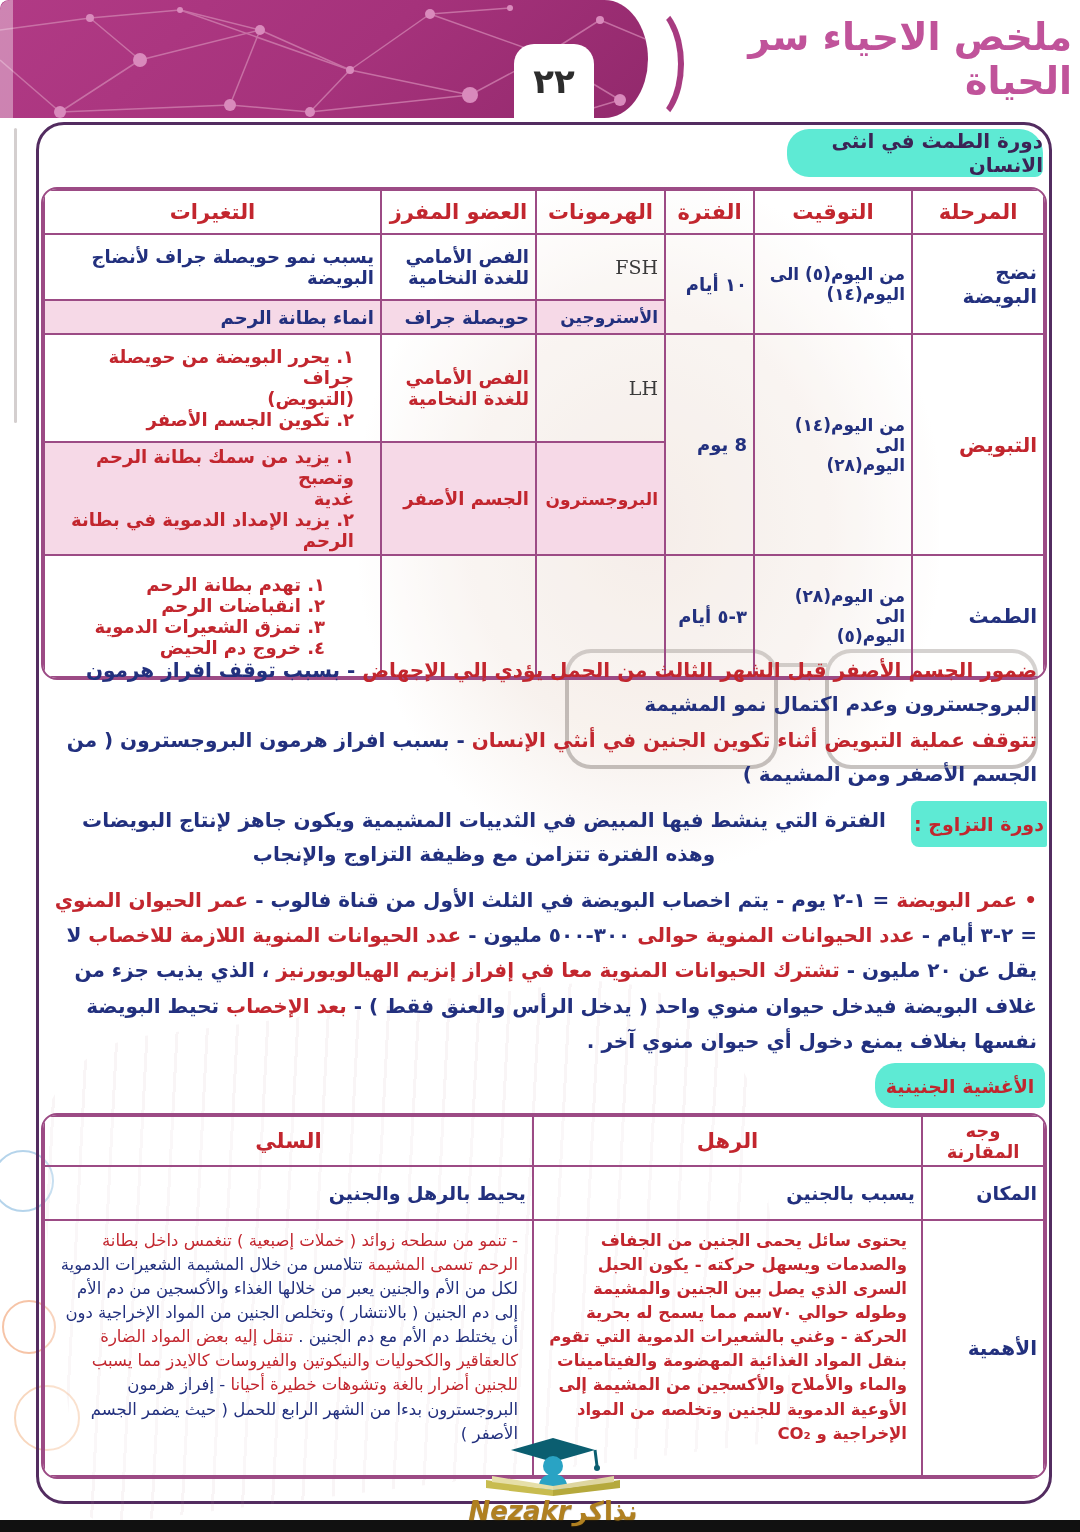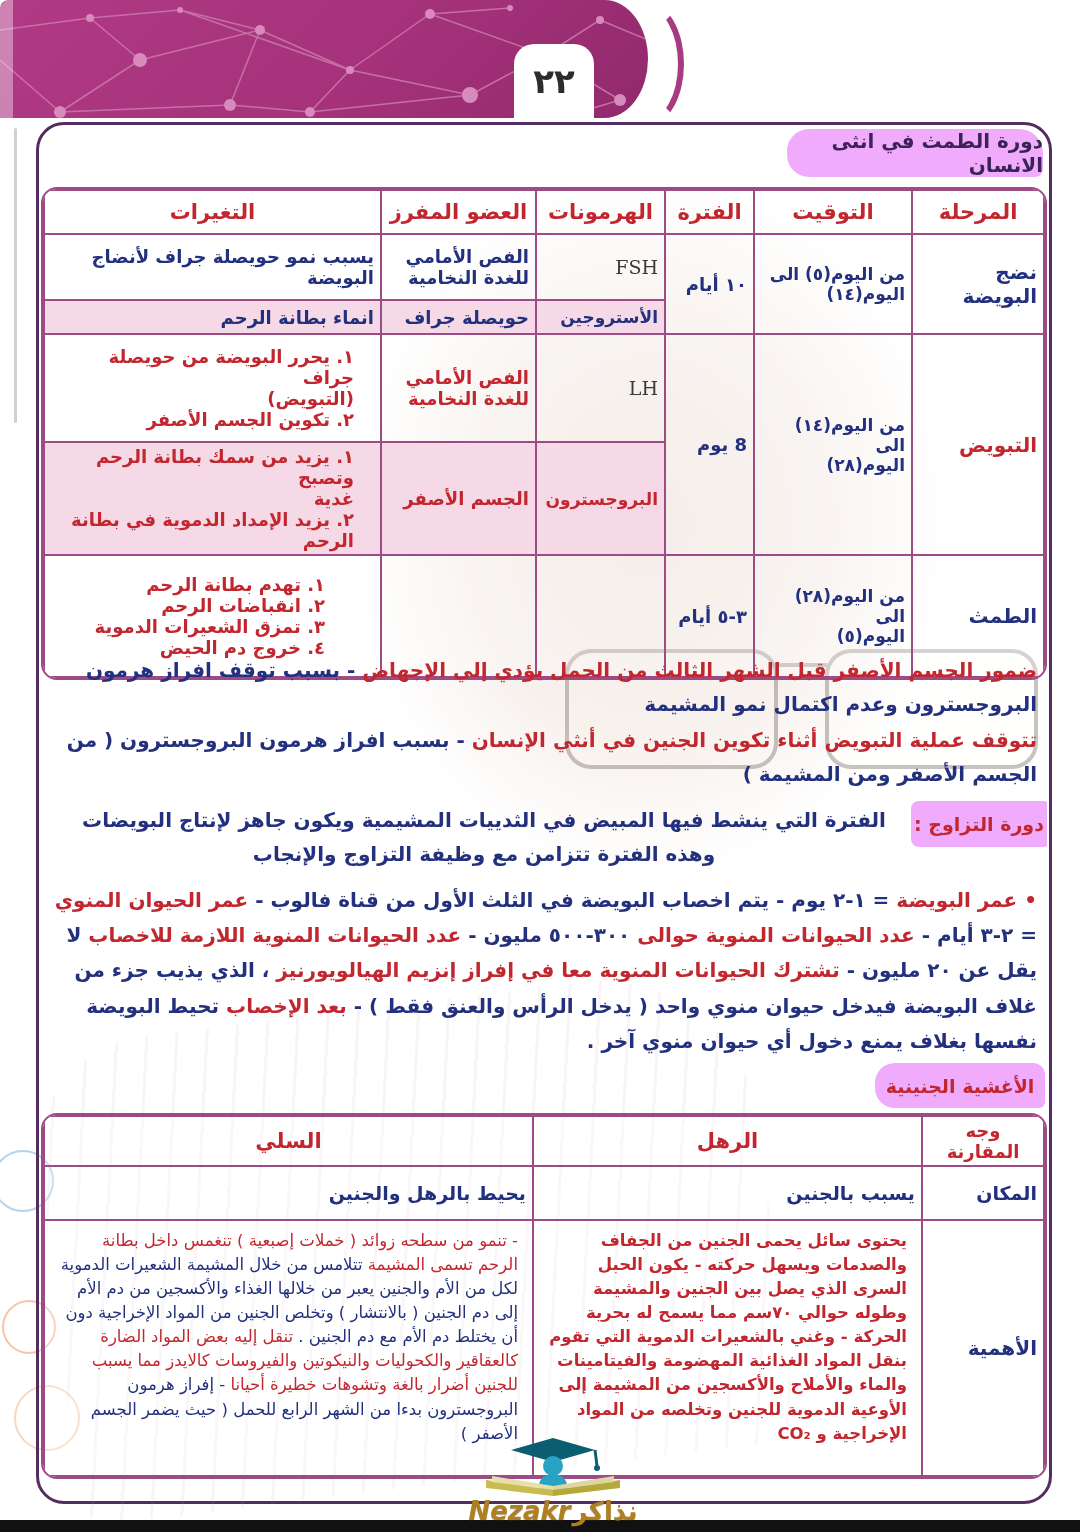--- a/index.html
+++ b/index.html
@@ -42,21 +42,21 @@
   .lens{position:absolute;top:8px;width:205px;height:112px;border:4px solid rgba(100,90,84,.8);
         border-radius:26px;background:rgba(250,244,238,.18);}
   .lens.l{left:2px;} .lens.r{left:262px;}
   .bridge{position:absolute;left:206px;top:22px;width:58px;height:16px;
         border-top:4px solid rgba(100,90,84,.8);}
   .wm-shirt{left:12px;top:880px;width:720px;height:480px;transform:rotate(-7deg);
         border-radius:120px 160px 30px 30px;opacity:.5;
         background:repeating-linear-gradient(100deg,rgba(195,155,165,.20) 0 3px,rgba(255,255,255,0) 3px 30px);}
 
   
-  .badge{position:absolute;background:#f0abfc;display:flex;align-items:center;justify-content:center;
+  .badge{position:absolute;background:#5eead4;display:flex;align-items:center;justify-content:center;
          font-weight:700;direction:rtl;}
   .badge1{left:748px;top:4px;width:256px;height:48px;border-radius:22px 24px 8px 22px;
           color:#3c2355;font-size:20px;}
   .badge2{left:836px;top:938px;width:170px;height:45px;border-radius:20px 12px 6px 20px;
           color:#c2262e;font-size:19px;}
   .badge-mating{right:2px;top:676px;width:136px;height:46px;border-radius:8px 2px 2px 8px;
           color:#c2262e;font-size:19px;}
 
   
   .tbl-wrap{position:absolute;border:2px solid #9c4b85;border-radius:16px;overflow:hidden;background:rgba(255,255,255,.25);}
@@ -142,20 +142,21 @@
           <circle cx="510" cy="8" r="3"></circle>
           <circle cx="570" cy="115" r="3"></circle>
       </g>
     </svg>
     <div class="banner-edge"></div>
   </div>
   <div class="banner-arc"></div>
   <div class="page-tab">
     <span>٢٢</span>
   </div>
+  <div class="header-title">ملخص الاحياء سر الحياة</div>
   <div class="curl-line"></div>
 
   <div class="doodle blue"></div>
   <div class="doodle orange1"></div>
   <div class="doodle orange2"></div>
 
   <div class="frame">
 
     <div class="wm wm-head"></div>
     <div class="wm wm-glasses">

